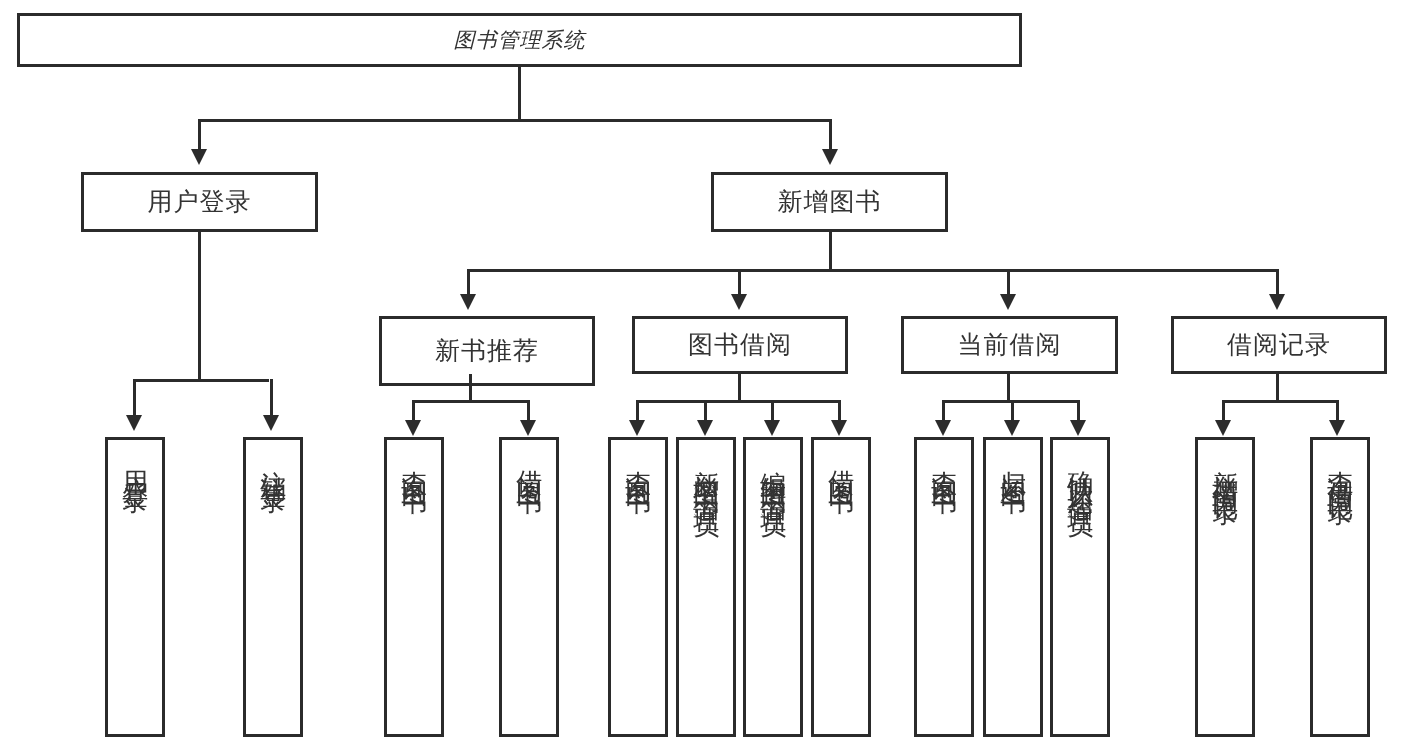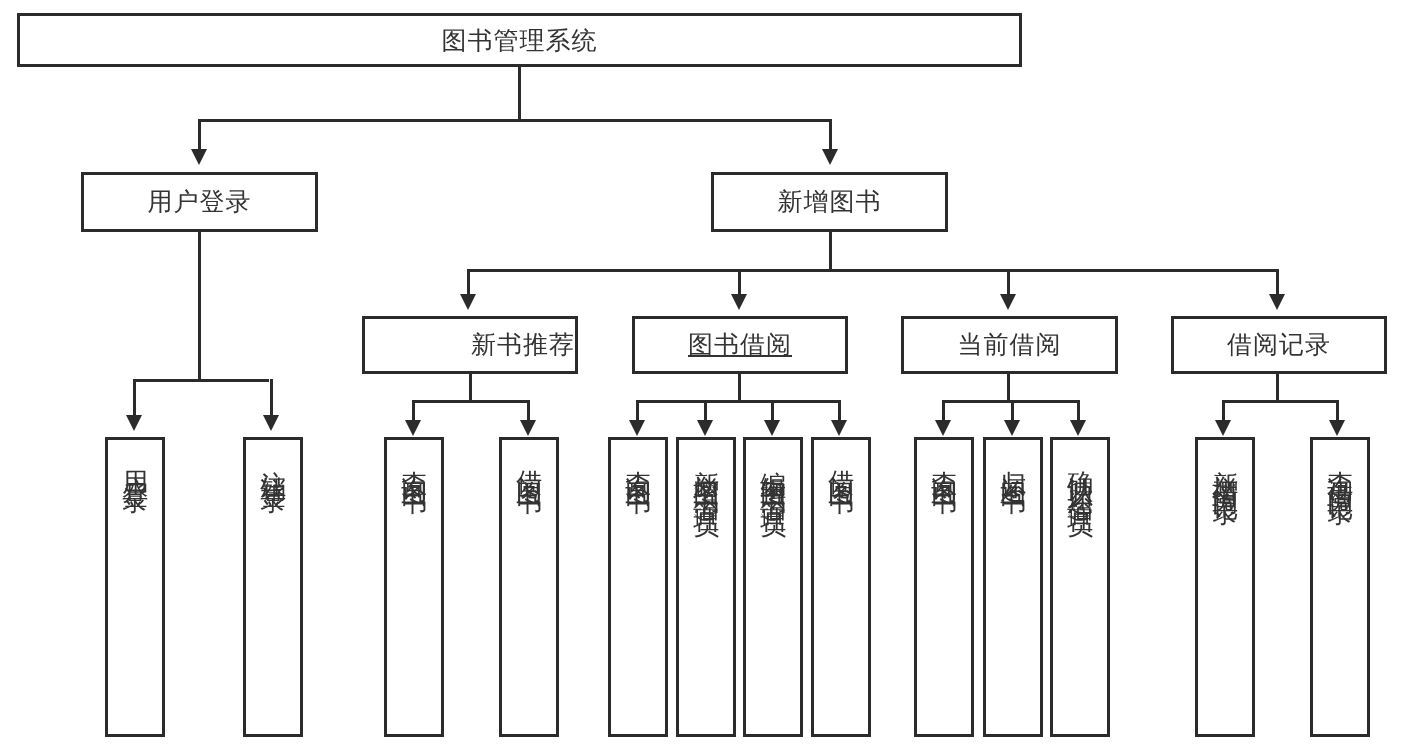--- a/index.html
+++ b/index.html
@@ -25,22 +25,23 @@
     align-items:center;
     justify-content:center;
     color:#333333;
     letter-spacing:1px;
   }
   .node.h-node{
     font-size:25px;
     line-height:1.1;
   }
   .node.root-node{
-    font-size:25px;
+    font-size:21px;
     border-width:3px;
+    font-style:italic;
   }
   .node.leaf-node{
     border-width:3px;
     align-items:flex-start;
     justify-content:center;
     padding-top:10px;
   }
   .leaf-label{
     writing-mode:vertical-rl;
     text-orientation:upright;
@@ -112,24 +113,24 @@
   <div class="edge h-line" style="left:467px;top:269px;width:812px;height:3px;"></div>
   <div class="edge v-line" style="left:467px;top:269px;width:3px;height:27px;"></div>
   <div class="arrow" style="left:460px;top:294px;"></div>
   <div class="edge v-line" style="left:738px;top:269px;width:3px;height:27px;"></div>
   <div class="arrow" style="left:731px;top:294px;"></div>
   <div class="edge v-line" style="left:1007px;top:269px;width:3px;height:27px;"></div>
   <div class="arrow" style="left:1000px;top:294px;"></div>
   <div class="edge v-line" style="left:1276px;top:269px;width:3px;height:27px;"></div>
   <div class="arrow" style="left:1269px;top:294px;"></div>
 
-  <div class="node h-node" style="left:362px;top:316px;width:216px;height:58px;justify-content:flex-end;">
+  <div class="node h-node" style="left:379px;top:316px;width:216px;height:70px;">
     <span>新书推荐</span>
   </div>
-  <div class="node h-node" style="left:632px;top:316px;width:216px;height:58px;text-decoration:underline;">
+  <div class="node h-node" style="left:632px;top:316px;width:216px;height:58px;">
     <span>图书借阅</span>
   </div>
   <div class="node h-node" style="left:1171px;top:316px;width:216px;height:58px;">
     <span>借阅记录</span>
   </div>
   <div class="node h-node" style="left:901px;top:316px;width:217px;height:58px;">
     <span>当前借阅</span>
   </div>
 
   <div class="edge v-line" style="left:469px;top:374px;width:3px;height:28px;"></div>

